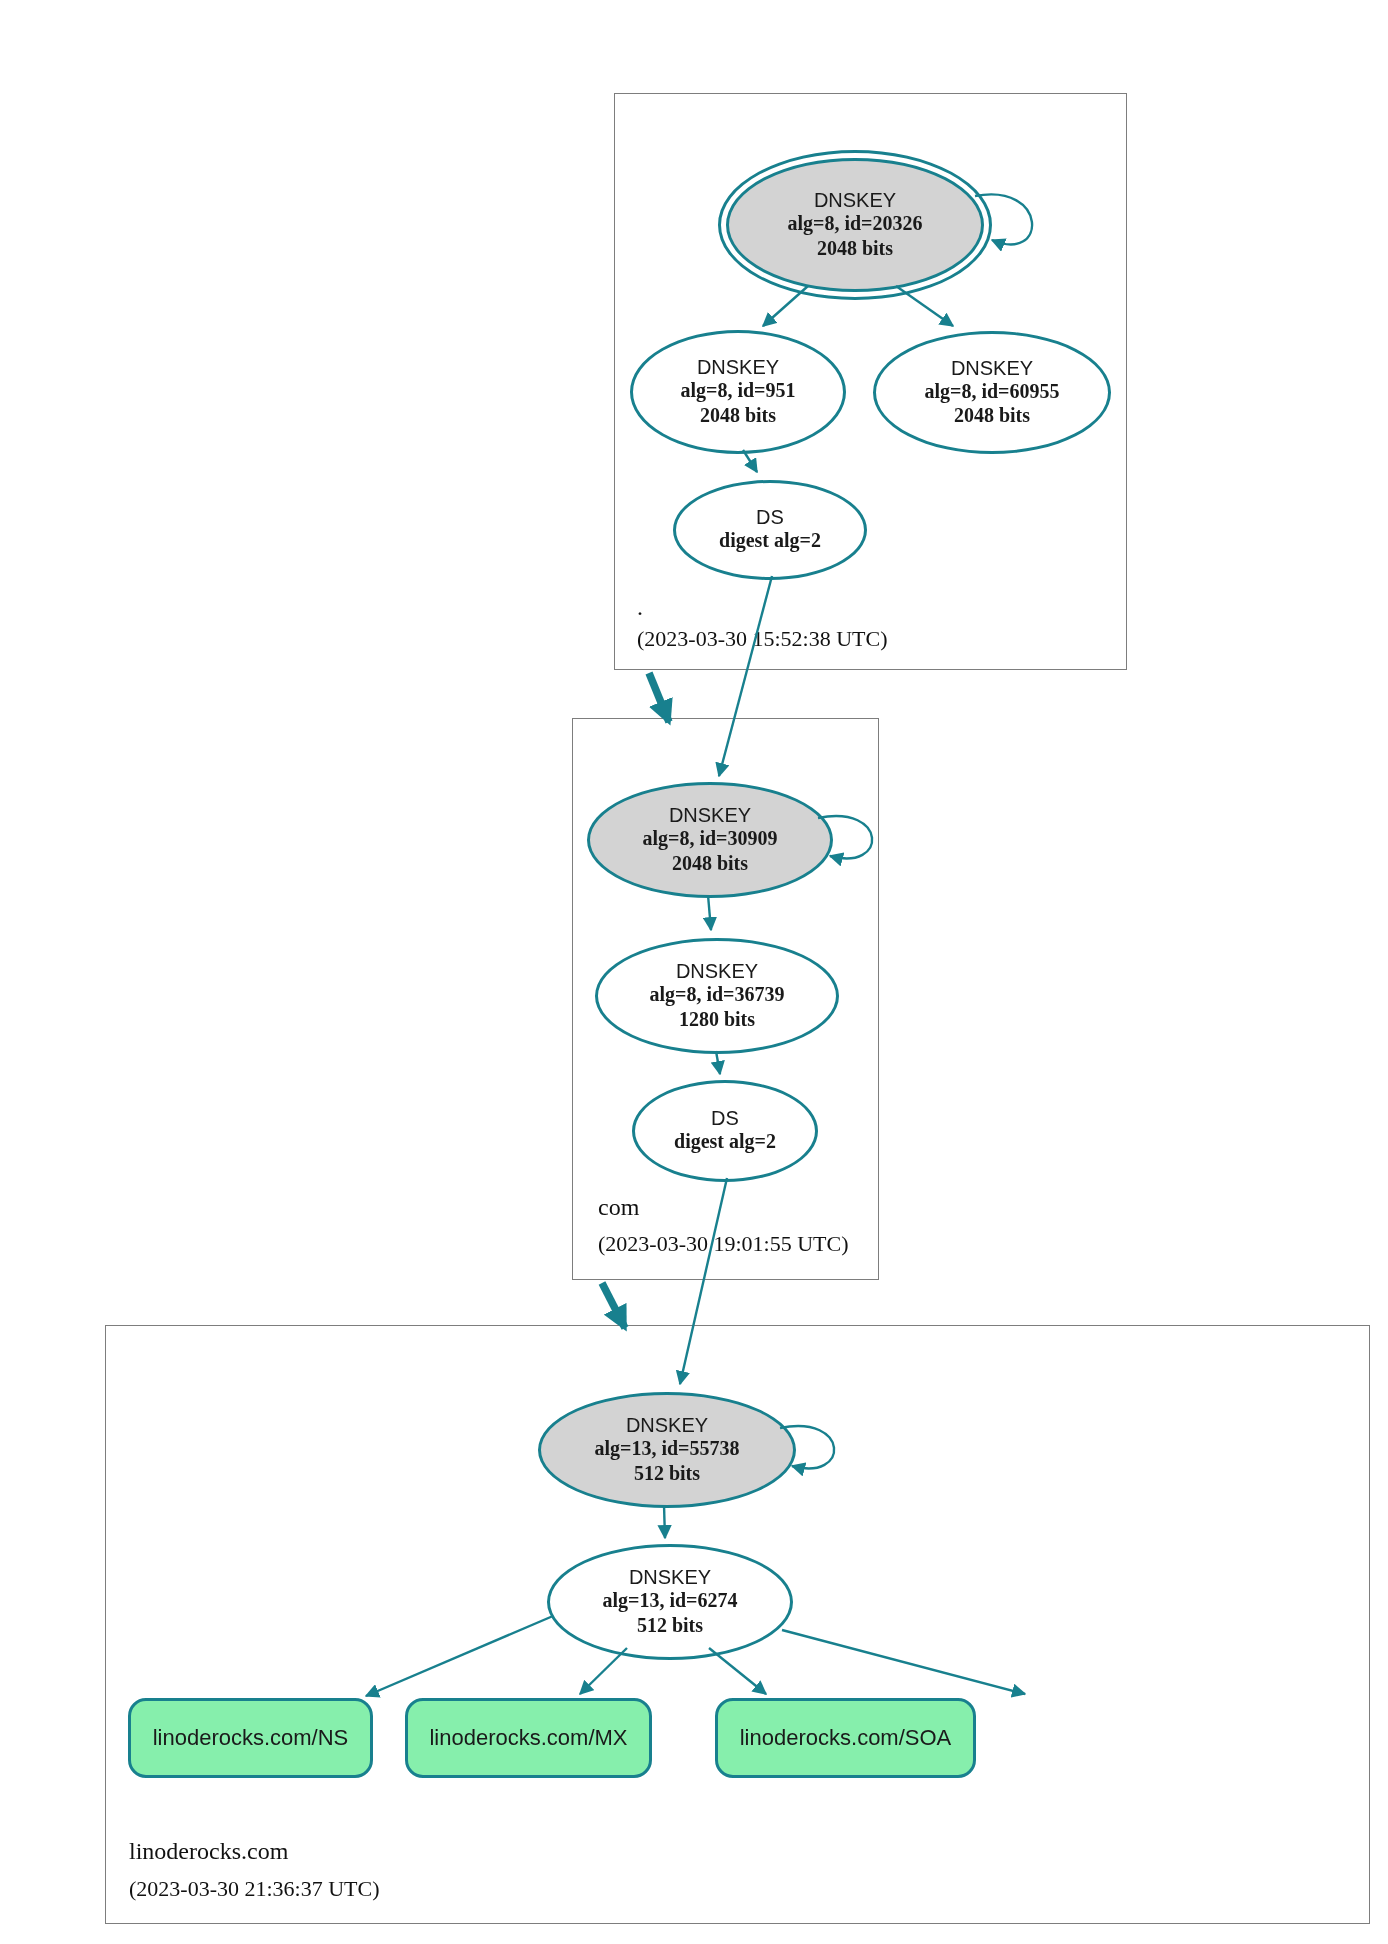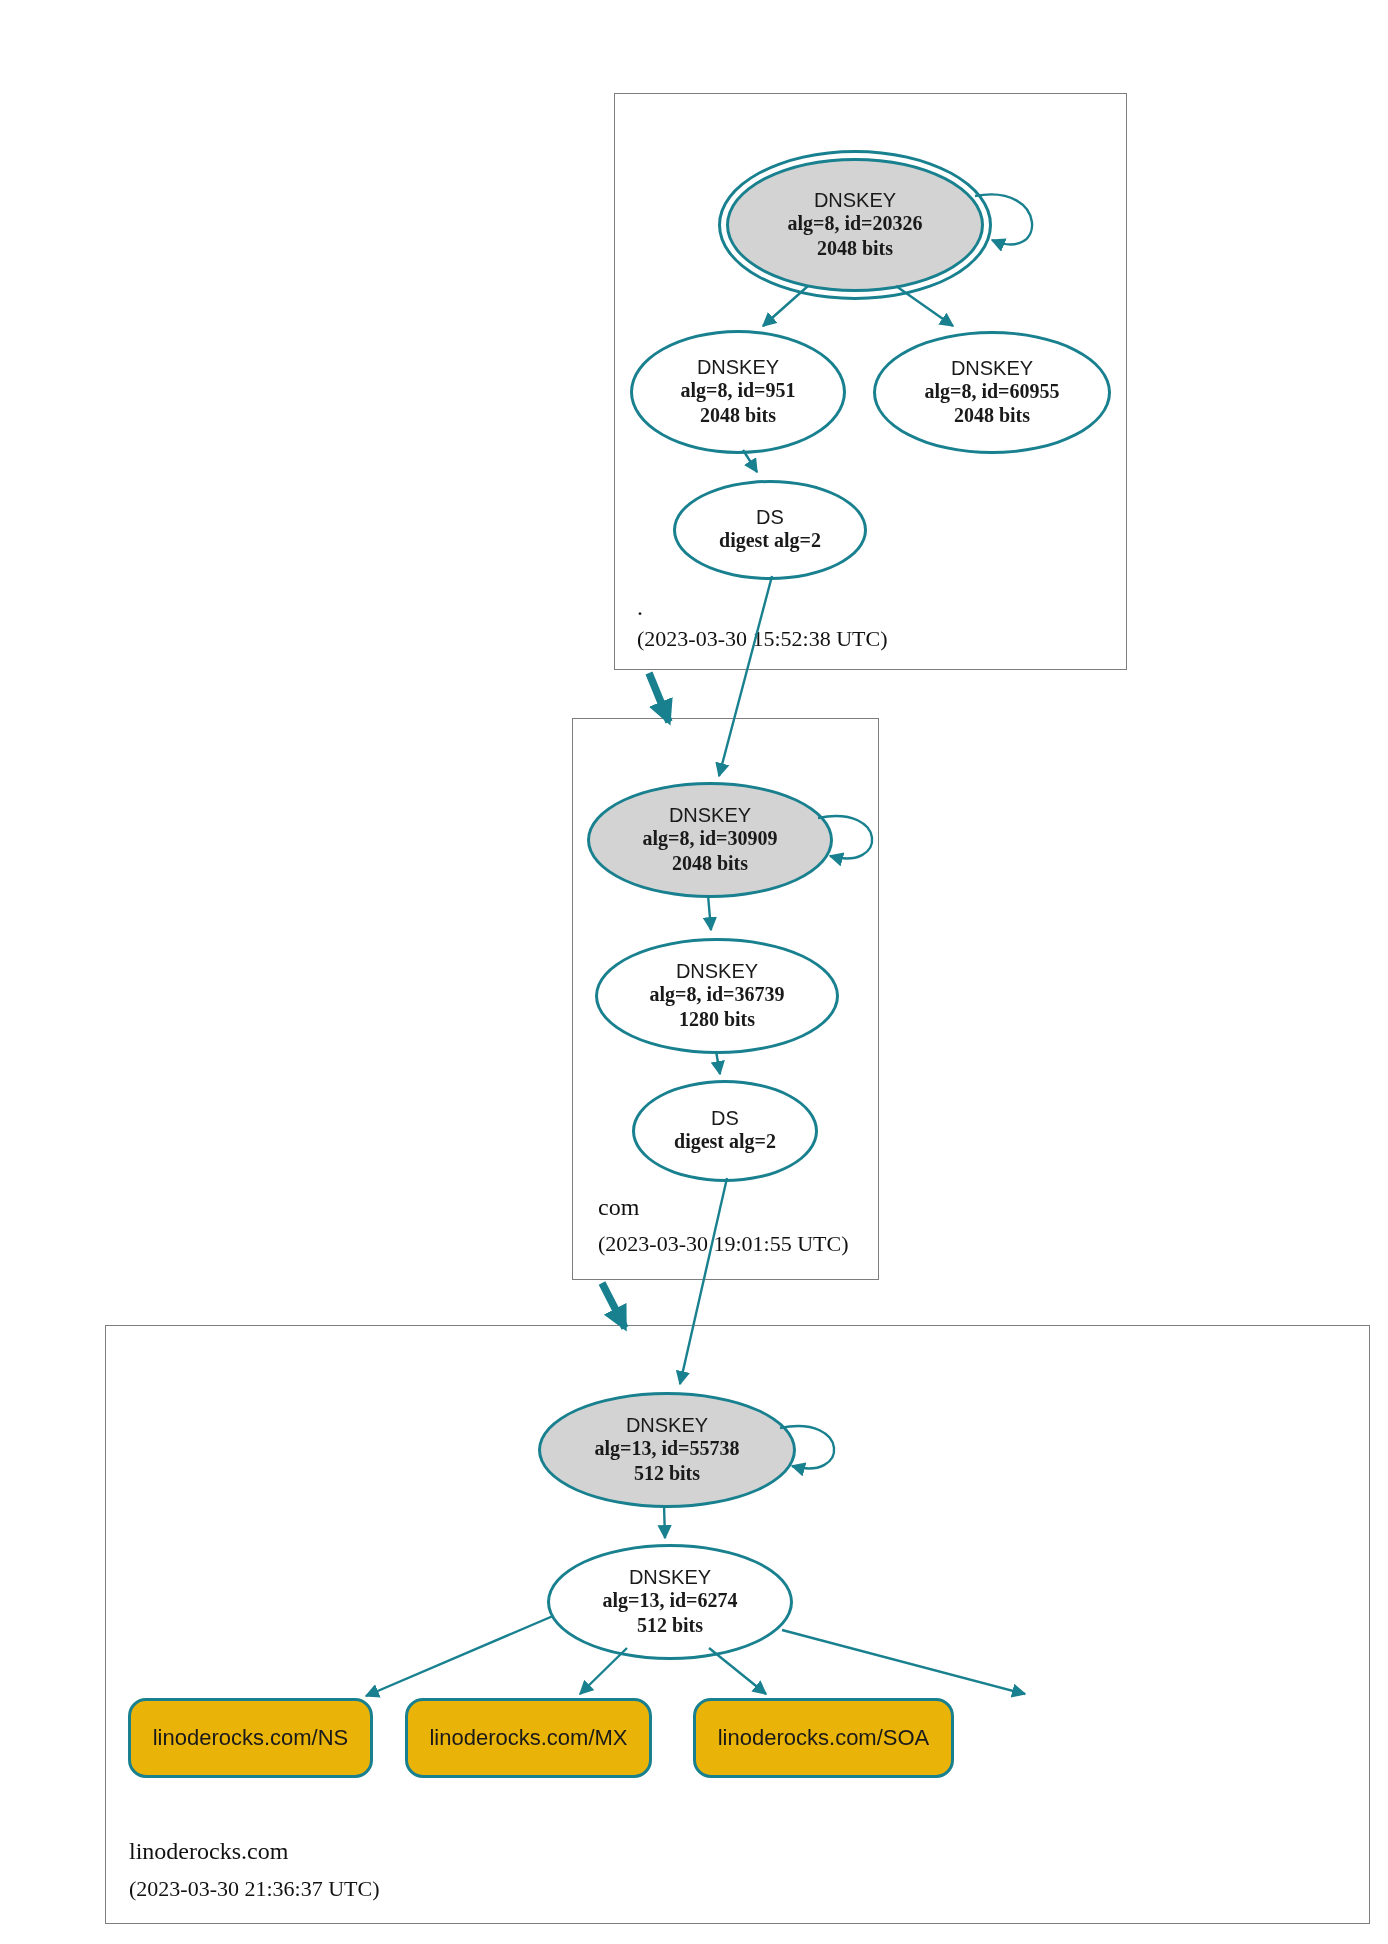--- a/index.html
+++ b/index.html
@@ -7,21 +7,21 @@
          font-family:"Liberation Serif", serif;color:#111;}
   .zonebox{position:absolute;border:1.5px solid #7d7d7d;background:#ffffff;}
   .ellipse{position:absolute;border:3px solid #18808e;border-radius:50%;background:#ffffff;
            display:flex;flex-direction:column;align-items:center;justify-content:center;text-align:center;}
   .ellipse.gray{background:#d3d3d3;}
   .douter{position:absolute;border:3px solid #18808e;border-radius:50%;background:#ffffff;}
   .dinner{position:absolute;left:5px;top:5px;right:5px;bottom:5px;border:3px solid #18808e;border-radius:50%;
           background:#d3d3d3;display:flex;flex-direction:column;align-items:center;justify-content:center;text-align:center;}
   .node-type{font-family:"Liberation Sans", sans-serif;font-size:20px;line-height:1.05;color:#1a1a1a;}
   .node-detail{font-family:"Liberation Serif", serif;font-weight:bold;font-size:20px;line-height:1.22;color:#1a1a1a;}
-  .rrset{position:absolute;border:3px solid #18808e;border-radius:18px;background:#eab308;
+  .rrset{position:absolute;border:3px solid #18808e;border-radius:18px;background:#86efac;
          display:flex;align-items:center;justify-content:center;
          font-family:"Liberation Sans", sans-serif;font-size:22px;color:#1a1a1a;text-align:right;}
   .zone-name{position:absolute;font-family:"Liberation Serif", serif;font-size:24px;color:#111;}
   .zone-ts{position:absolute;font-family:"Liberation Serif", serif;font-size:22px;color:#111;}
   svg.edges{position:absolute;left:0;top:0;width:1388px;height:1944px;pointer-events:none;}
 </style>
 </head>
 <body>
 
 <div id="stage">
@@ -94,21 +94,21 @@
     <div class="node-detail">alg=13, id=6274</div>
     <div class="node-detail">512 bits</div>
   </div>
 
   <div class="rrset" style="left:128px;top:1698px;width:239px;height:74px;">
     <span>linoderocks.com/NS</span>
   </div>
   <div class="rrset" style="left:405px;top:1698px;width:241px;height:74px;">
     <span>linoderocks.com/MX</span>
   </div>
-  <div class="rrset" style="left:693px;top:1698px;width:255px;height:74px;">
+  <div class="rrset" style="left:715px;top:1698px;width:255px;height:74px;">
     <span>linoderocks.com/SOA</span>
   </div>
 
   <svg class="edges" viewBox="0 0 1388 1944">
     <defs>
       <marker id="ah" viewBox="0 0 10 10" refX="9" refY="5" markerWidth="6" markerHeight="6" orient="auto-start-reverse">
         <path d="M0 0 L10 5 L0 10 z" fill="#18808e"></path>
       </marker>
       <marker id="ahBig" viewBox="0 0 10 10" refX="8.5" refY="5" markerWidth="3.4" markerHeight="3.4" orient="auto-start-reverse">
         <path d="M0 0 L10 5 L0 10 z" fill="#18808e"></path>

